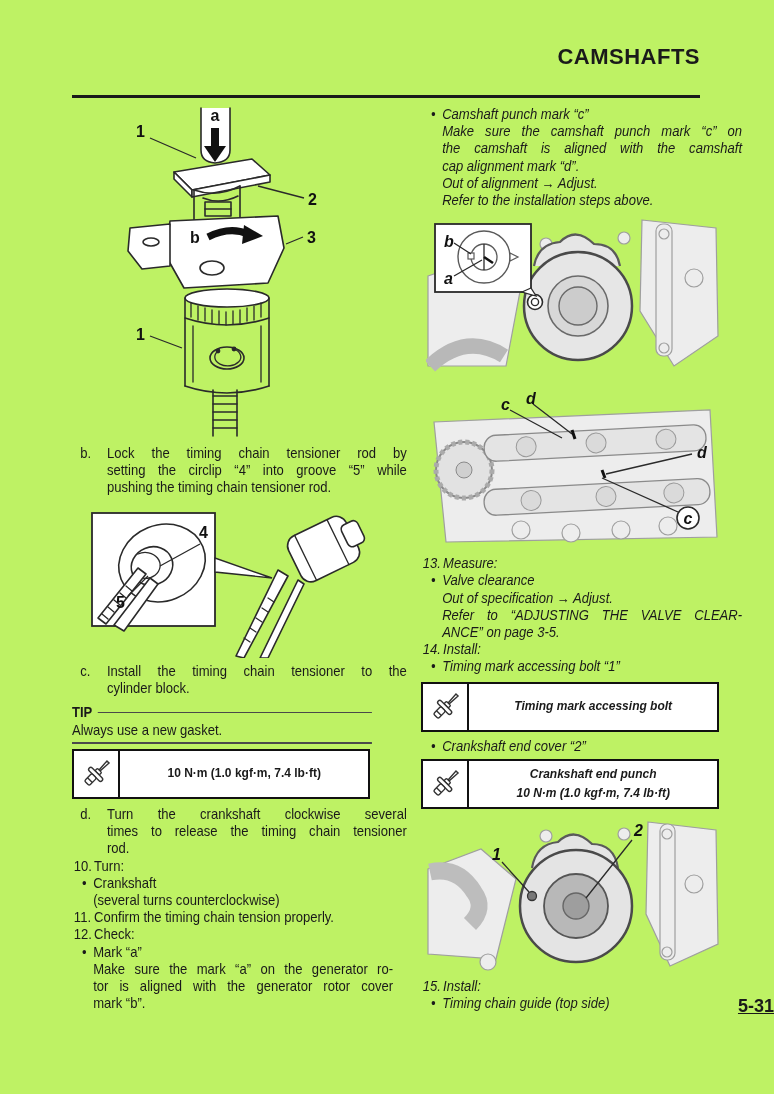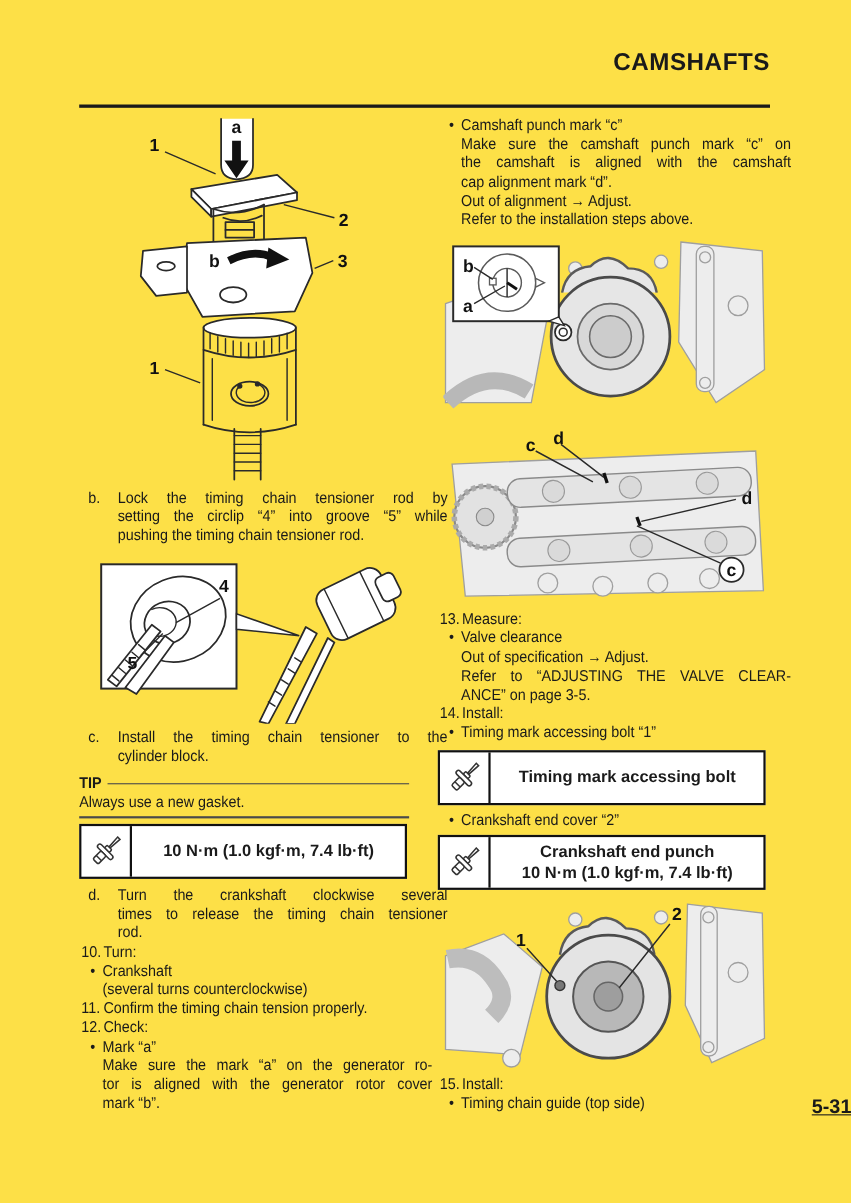--- a/index.html
+++ b/index.html
@@ -1,24 +1,24 @@
 <!DOCTYPE html>
 <html><head>
 <meta charset="utf-8">
 <style>
   html,body { margin:0; padding:0; background:#fff; }
   body { width:774px; height:1094px; font-family:"Liberation Sans", sans-serif; color:#1a1a1a; }
-  .page { position:relative; width:774px; height:1094px; background:#fde047; overflow:hidden; }
+  .page { position:relative; width:774px; height:1094px; background:#bef264; overflow:hidden; }
 
   .hdr-title { position:absolute; top:44px; right:74px; font-size:22px; font-weight:bold; letter-spacing:.5px; }
   .hdr-rule  { position:absolute; left:72px; top:95px; width:628px; height:3px; background:#1a1a1a; }
 
   .col { position:absolute; top:106px; width:326px; font-size:14.2px; line-height:17.2px; }
   .col-left  { left:72px; }
-  .col-right { left:398px; }
+  .col-right { left:421px;font-style:italic; }
 
   
   .txt { transform:scaleX(.92); transform-origin:0 0; width:326px; }
   .nw  { white-space:nowrap; }
 
   .jline { text-align:justify; text-align-last:justify; }
   .jline.last { text-align-last:left; }
 
   .step { position:relative; padding-left:38px; margin-top:7px; }
   .step .marker { position:absolute; left:9px; top:0; }
@@ -38,21 +38,21 @@
   .mech { fill:#ededed; stroke:#9f9f9f; stroke-width:1.2; }
 
   .tip { margin-top:7px; }
   .tip-head { display:flex; align-items:center; font-weight:bold; }
   .tip-head .tip-line { flex:1; height:1.5px; background:#4a4a4a; margin-left:6px; }
   .tip-body { margin-top:1px; }
   .tip-rule { height:1.5px; background:#4a4a4a; margin-top:3px; }
 
   .spec-box { display:flex; border:2.6px solid #111; margin-top:5px; height:46px; width:294.4px; background:#fff; }
   .spec-icon { width:44px; border-right:2.6px solid #111; display:flex; align-items:center; justify-content:center; }
-  .spec-text { flex:1; display:flex; flex-direction:column; justify-content:center; align-items:center; font-weight:bold; font-size:15px; line-height:19px; }
+  .spec-text { flex:1; display:flex; flex-direction:column; justify-content:center; align-items:center; font-weight:bold; font-size:12px; line-height:19px; }
 
   .mt4{margin-top:4px;} .mt5{margin-top:5px;} .mt6{margin-top:6px;} .mt7{margin-top:7px;} .mt11{margin-top:11px;}
 
   .page-num { position:absolute; top:996px; left:0; width:774px; text-align:right; font-weight:bold; font-size:18px;text-decoration:underline; }
 </style>
 </head>
 <body>
 
 <div class="page">
 

